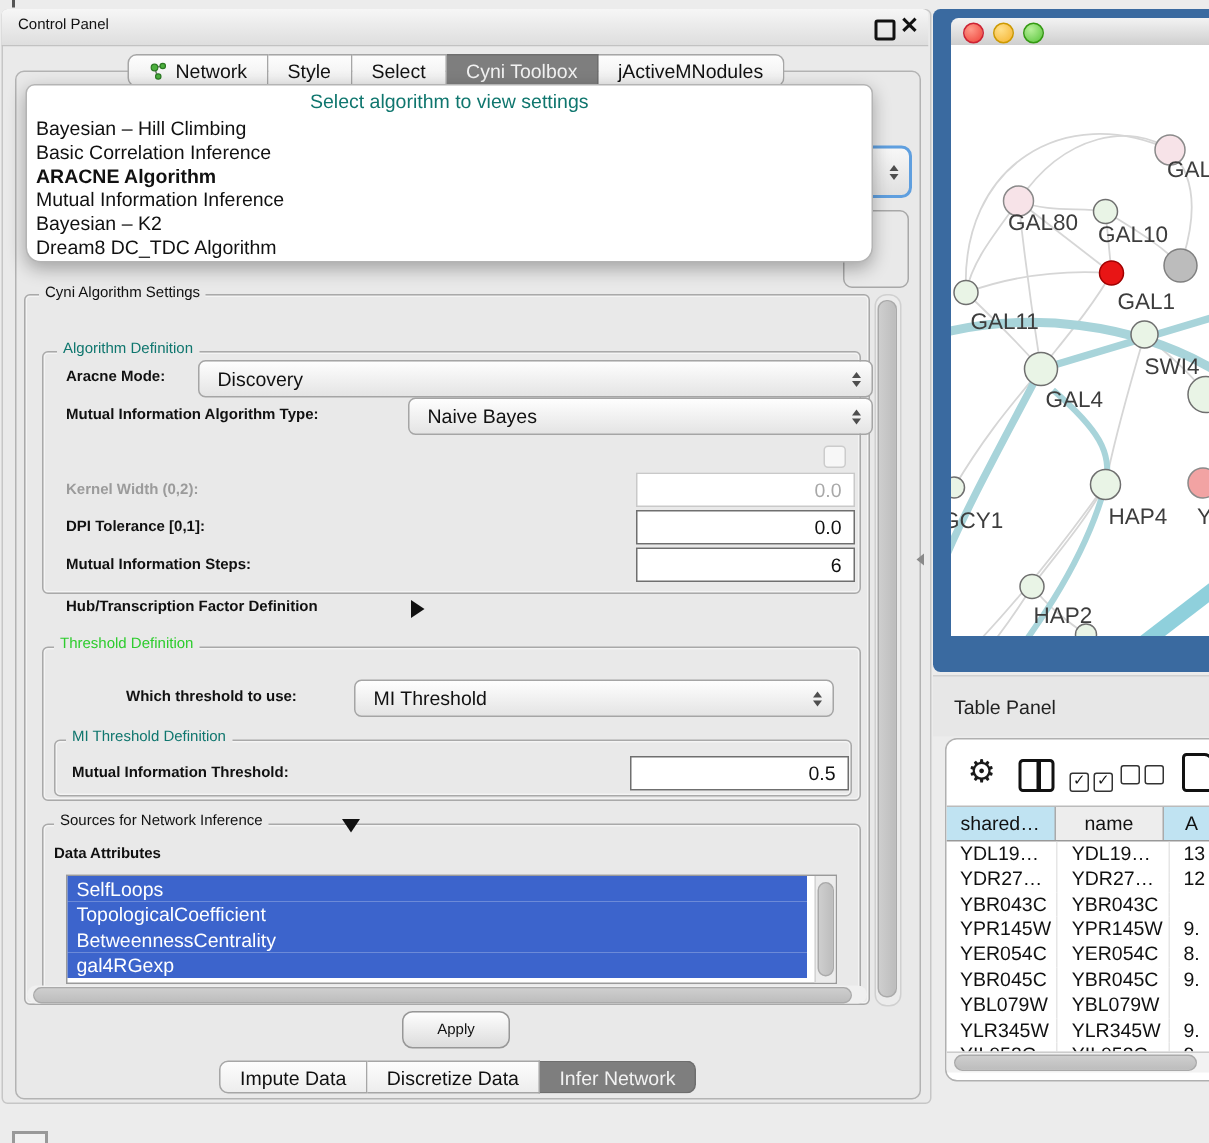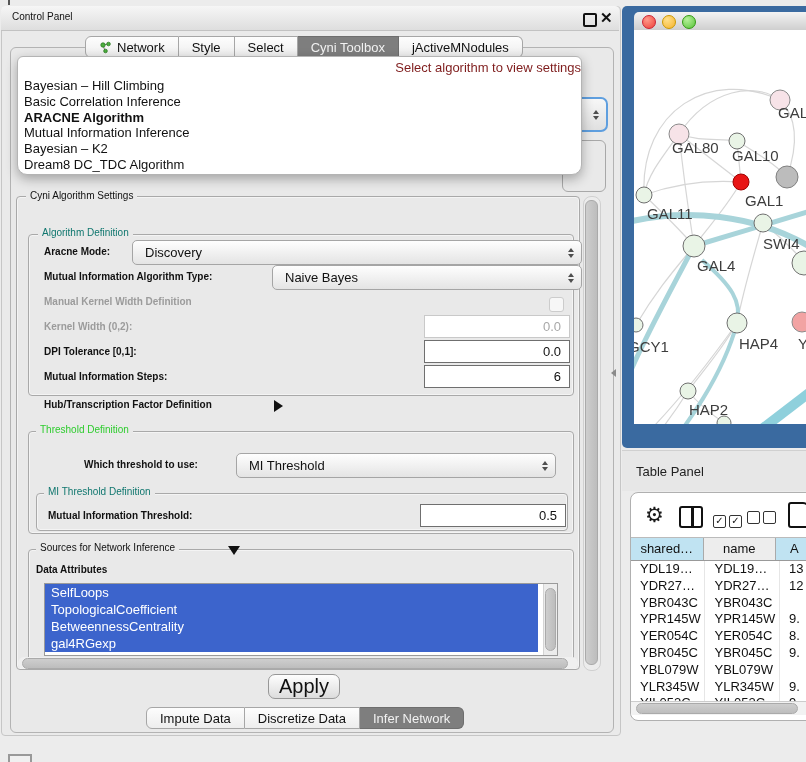--- a/index.html
+++ b/index.html
@@ -22,22 +22,22 @@
        background:linear-gradient(#fdfdfd,#ededed);border:1px solid #a6a6a6;border-left:none;}
   .tab:first-child{border-left:1px solid #a6a6a6;border-radius:6px 0 0 6px;}
   .tab:last-child{border-radius:0 6px 6px 0;}
   .tab.sel{background:#7e7e7e;color:#f2f2f2;border-color:#6e6e6e;}
   .tabpane{left:10px;top:47px;width:602px;height:684px;background:#e9e9e9;
            border:1px solid #b3b3b3;border-radius:6px;}
   
   .popup{left:17px;top:56px;width:563px;height:117px;background:#fff;
          border:1px solid #b4b4b4;border-radius:6px 6px 10px 10px;
          box-shadow:0 4px 12px rgba(0,0,0,.3);z-index:50;}
-  .popup .prompt{position:absolute;left:0;top:3px;width:100%;text-align:right;
-                 color:#7f1d1d;font-size:13px;}
+  .popup .prompt{position:absolute;left:0;top:3px;width:100%;text-align:center;
+                 color:#0f766e;font-size:13px;}
   .popup .items{position:absolute;left:6px;top:21px;right:6px;}
   .popup .items div{font-size:13px;line-height:15.8px;}
   
   .grp{border:1px solid #a9a9a9;border-radius:4px;box-shadow:inset 0 0 0 1px #f4f4f4;}
   .t-blue{color:#0f766e;}
   .t-green{color:#2ecc2e;}
   
   .combo{background:linear-gradient(#fefefe,#e4e4e4);border:1px solid #a5a5a5;border-radius:5px;
          font-size:13px;display:flex;align-items:center;padding:0 12px;}
   .arr{position:absolute;right:7px;top:50%;transform:translateY(-50%);display:flex;flex-direction:column;gap:2px;}
@@ -50,21 +50,21 @@
   .cb{width:13px;height:13px;border:1px solid #cccccc;border-radius:3px;background:#f7f7f7;}
   .tri-r{width:0;height:0;border-top:6px solid transparent;border-bottom:6px solid transparent;border-left:9px solid #111;display:inline-block;}
   .tri-d{width:0;height:0;border-left:6px solid transparent;border-right:6px solid transparent;border-top:9px solid #111;display:inline-block;}
   
   .listbox{background:#fff;border:1px solid #9a9a9a;}
   .listbox .li{height:17px;line-height:17px;font-size:13px;color:#fff;background:#3c64cc;padding-left:6px;}
   .vscroll{background:#ececec;border-left:1px solid #d4d4d4;}
   .thumb{background:linear-gradient(90deg,#cecece,#bdbdbd);border:1px solid #aaa;border-radius:6px;}
   .hthumb{background:linear-gradient(#cecece,#bdbdbd);border:1px solid #aaa;border-radius:6px;}
   .btn{background:linear-gradient(#fefefe,#dcdcdc);border:1px solid #979797;border-radius:7px;
-       font-size:20px;display:flex;align-items:center;justify-content:center;}
+       font-size:10px;display:flex;align-items:center;justify-content:center;}
   
   .btabrow{left:146px;top:707px;height:22px;display:flex;z-index:5;justify-content:flex-end;}
   
   .netframe{left:622px;top:6px;width:184px;height:442px;background:#3a6aa0;border-radius:5px 0 0 5px;}
   .nettitle{left:634px;top:12px;width:172px;height:18px;background:linear-gradient(#f3f3f3,#cfcfcf);
             border-bottom:1px solid #9a9a9a;border-radius:5px 0 0 0;}
   .light{width:12px;height:12px;border-radius:50%;position:absolute;top:3px;}
   .canvas{left:634px;top:30px;width:172px;height:394px;background:#fff;overflow:hidden;}
   svg text{font-family:"Liberation Sans",sans-serif;font-size:15px;fill:#3d3d3d;}
   
@@ -164,21 +164,20 @@
 
   <div class="abs lbl b" style="left:44px;top:271px;">Mutual Information Algorithm Type:</div>
   <div class="abs combo" style="left:272px;top:265px;width:284px;height:23px;">
     <span>Naive Bayes</span>
     <span class="arr">
         <i class="up"></i>
         <i class="dn"></i>
       </span>
   </div>
 
-  <div class="abs lbl b dis" style="left:44px;top:296px;">Manual Kernel Width Definition</div>
   <div class="abs cb" style="left:549px;top:297px;"></div>
 
   <div class="abs lbl b dis" style="left:44px;top:321px;">Kernel Width (0,2):</div>
   <div class="abs fld dis" style="left:424px;top:315px;width:128px;height:21px;">
       <span>0.0</span>
     </div>
 
   <div class="abs lbl b" style="left:44px;top:346px;">DPI Tolerance [0,1]:</div>
   <div class="abs fld" style="left:424px;top:340px;width:128px;height:21px;">
       <span>0.0</span>

